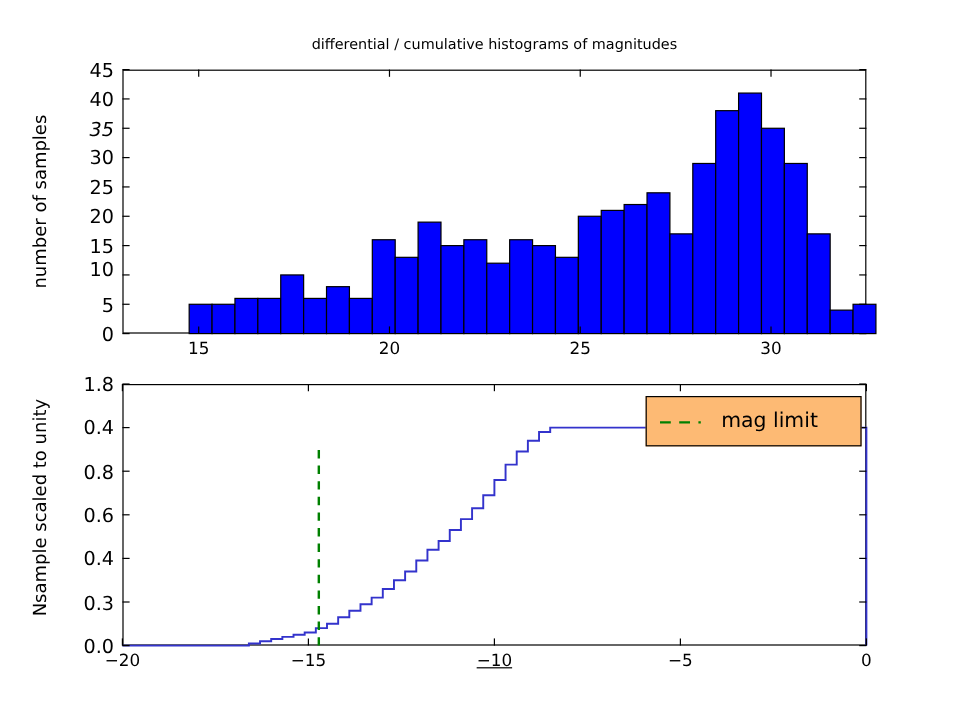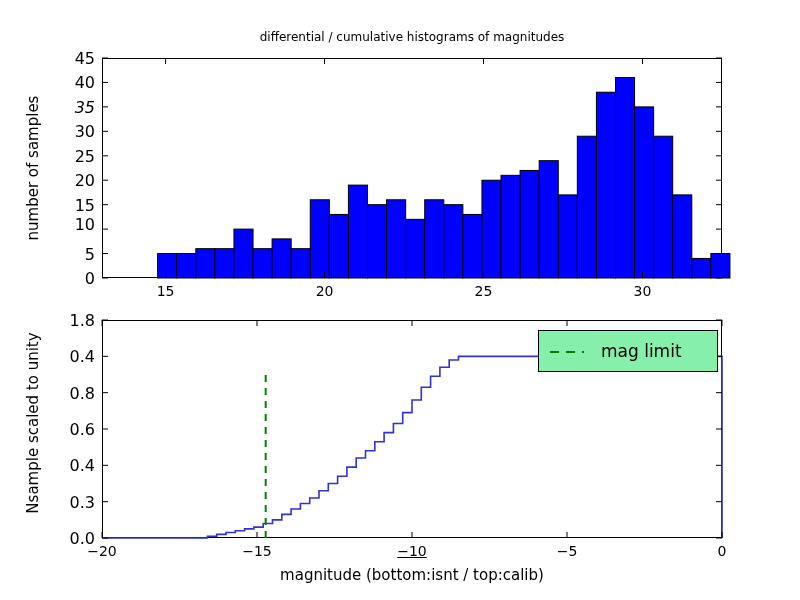--- a/index.html
+++ b/index.html
@@ -28,21 +28,21 @@
   }
   .ytick{
     position:absolute;text-align:right;color:#000;font-size:16px;white-space:nowrap;
   }
   .xtick{
     position:absolute;text-align:center;color:#000;font-size:14px;white-space:nowrap;
   }
 
   
   .legend{
-    position:absolute;background:#86efac;border:1px solid #000;
+    position:absolute;background:#fdba74;border:1px solid #000;
     box-sizing:border-box;display:flex;align-items:center;
     padding:0 10px;
   }
   .legend-sample{width:36px;height:14px;position:relative;flex:0 0 auto;}
   .legend-label{
     font-size:17px;color:#000;white-space:nowrap;margin-left:16px;
     padding-right:4px;
   }
 </style>
 </head>
@@ -143,21 +143,20 @@
       <line x1="257" y1="538" x2="257" y2="532" stroke="#000000" stroke-width="1"></line>
       <line x1="257" y1="320" x2="257" y2="326" stroke="#000000" stroke-width="1"></line>
       <line x1="412" y1="538" x2="412" y2="532" stroke="#000000" stroke-width="1"></line>
       <line x1="412" y1="320" x2="412" y2="326" stroke="#000000" stroke-width="1"></line>
       <line x1="567" y1="538" x2="567" y2="532" stroke="#000000" stroke-width="1"></line>
       <line x1="567" y1="320" x2="567" y2="326" stroke="#000000" stroke-width="1"></line>
       <line x1="722" y1="538" x2="722" y2="532" stroke="#000000" stroke-width="1"></line>
       <line x1="722" y1="320" x2="722" y2="326" stroke="#000000" stroke-width="1"></line>
     </svg>
 
-  <div class="xlabel" style="left:102px;top:566px;width:620px;">magnitude (bottom:isnt / top:calib)</div>
 
   <div class="legend" style="left:538px;top:330px;width:180px;height:42px;">
     <span class="legend-sample">
       <svg width="36" height="14" viewBox="0 0 36 14">
         <line x1="1" y1="7" x2="35" y2="7" stroke="#008000" stroke-width="2" stroke-dasharray="9,7"></line>
       </svg>
     </span>
     <span class="legend-label">mag limit</span>
   </div>
 

